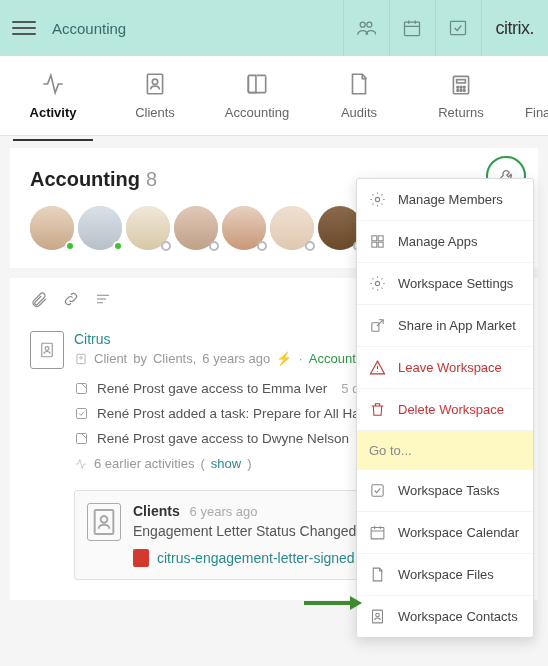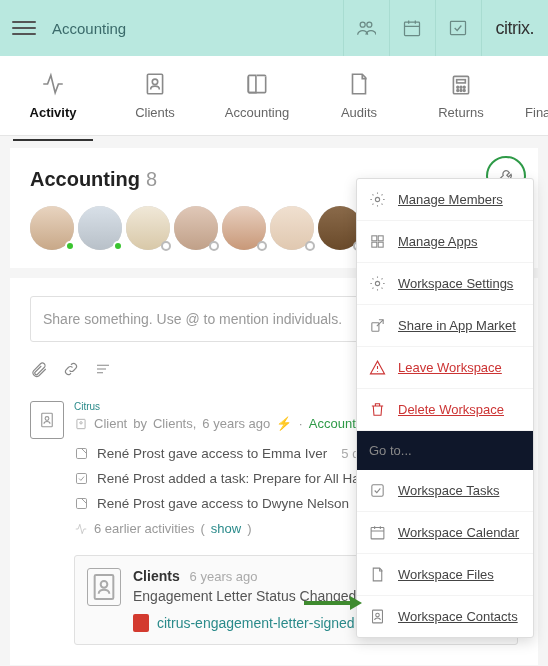--- a/index.html
+++ b/index.html
@@ -41,21 +41,21 @@
 .content-card { margin: 10px 10px 0 10px; background: #fff; padding: 12px 20px 20px 20px; }
 .share-box { border: 1px solid #e0e0e0; border-radius: 3px; padding: 14px 12px; color: #999999; font-size: 14px; margin-top: 6px; margin-bottom: 18px; }
 .attach-row { display: flex; gap: 14px; color: #888; margin-bottom: 20px; }
 .attach-row svg { width: 18px; height: 18px; stroke: #888; fill: none; stroke-width: 1.5; }
 
 
 .feed-item { display: flex; gap: 10px; }
 .feed-badge { width: 34px; height: 38px; border: 1.5px solid #999; border-radius: 3px; display: flex; align-items: center; justify-content: center; flex-shrink: 0; }
 .feed-badge svg { width: 18px; height: 18px; stroke: #999; fill: none; stroke-width: 1.5; }
 .feed-body { flex: 1; min-width: 0; }
-.feed-title-link { color: #2a8a8a; font-size: 10px; font-weight: 500; }
+.feed-title-link { color: #2a8a8a; font-size: 14px; font-weight: 500; }
 .feed-meta { color: #999; font-size: 13px; margin-top: 4px; display: flex; align-items: flex-end; gap: 6px; flex-wrap: nowrap; overflow: hidden; }
 .feed-meta .tag { color: #2e9a47; }
 .lightning { color: #e8c84a; }
 
 .activity-list { margin-top: 10px; }
 .activity-row { display: flex; align-items: flex-start; gap: 8px; color: #555; font-size: 13.5px; padding: 5px 0; overflow: hidden; white-space: nowrap; }
 .activity-row svg { width: 15px; height: 15px; stroke: #999; fill: none; stroke-width: 1.5; flex-shrink: 0; }
 .activity-time { color: #aaa; margin-left: 6px; font-size: 13px; }
 .activity-more { color: #999; font-size: 13px; padding: 5px 0; display: flex; align-items: center; gap: 6px; }
 .activity-more .show { color: #2a8a8a; }
@@ -63,26 +63,26 @@
 .sub-card { margin-top: 14px; border: 1px solid #e0e0e0; background: #fafafa; border-radius: 3px; padding: 12px; display: flex; gap: 12px; }
 .sub-card .left-badge { width: 34px; height: 38px; border: 1.5px solid #aaa; border-radius: 3px; display: flex; align-items: center; justify-content: center; flex-shrink: 0; }
 .sub-title { font-weight: 700; color: #333; font-size: 14px; }
 .sub-time { color: #aaa; font-size: 13px; margin-left: 6px; font-weight: 400; }
 .sub-body-text { color: #555; font-size: 14px; margin-top: 4px; }
 .attachment { color: #2a8a8a; font-size: 14px; margin-top: 10px; display: flex; align-items: center; gap: 8px; }
 .pdf-icon { width: 16px; height: 18px; background: #d33a2f; border-radius: 2px; position: relative; }
 
 
 .dropdown { position: absolute; top: 178px; right: 14px; width: 178px; background: #fff; border: 1px solid #ddd; border-radius: 3px; box-shadow: 0 4px 14px rgba(0,0,0,0.15); z-index: 100; }
-.dropdown-item { display: flex; align-items: center; gap: 12px; padding: 12px 12px; font-size: 13px; color: #444; border-bottom: 1px solid #f3f3f3; white-space: nowrap; text-decoration: underline; }
+.dropdown-item { display: flex; align-items: center; gap: 12px; padding: 12px 12px; font-size: 13px; color: #444; border-bottom: 1px solid #f3f3f3; white-space: nowrap; }
 .dropdown-item:last-child { border-bottom: none; }
 .dropdown-item svg { width: 17px; height: 17px; stroke: #888; fill: none; stroke-width: 1.5; flex-shrink: 0; }
 .dropdown-item.danger { color: #c33; }
 .dropdown-item.danger svg { stroke: #c33; }
-.dropdown-section { padding: 12px 12px; background: #0f172a; color: #888; font-size: 13px; }
+.dropdown-section { padding: 12px 12px; background: #fef9c3; color: #888; font-size: 13px; }
 
 
 .arrow-annotation { position: absolute; top: 594px; left: 302px; width: 62px; height: 18px; z-index: 200; pointer-events: none; }
 .arrow-annotation svg { width: 100%; height: 100%; }
 </style>
 </head>
 <body>
 
 <div class="topbar">
   <div class="hamburger">
@@ -203,21 +203,20 @@
         <div class="status-dot status-open"></div>
       </div>
     <div class="avatar">
         <div class="avatar-inner" style="background: linear-gradient(#8a6a4a,#6a4a2a)"></div>
         <div class="status-dot status-open"></div>
       </div>
   </div>
 </div>
 
 <div class="content-card">
-  <div class="share-box">Share something. Use @ to mention individuals.</div>
   <div class="attach-row">
     <span><svg viewBox="0 0 24 24">
           <path d="M21 12l-9 9a5 5 0 01-7-7l9-9a3.5 3.5 0 015 5l-9 9a2 2 0 01-3-3l8-8"></path>
         </svg></span>
     <span><svg viewBox="0 0 24 24">
           <path d="M10 14a4 4 0 005.6 0l3-3a4 4 0 00-5.6-5.6l-1 1"></path>
           <path d="M14 10a4 4 0 00-5.6 0l-3 3a4 4 0 005.6 5.6l1-1"></path>
         </svg></span>
     <span><svg viewBox="0 0 24 24">
           <path d="M4 7h16M4 12h12M4 17h8"></path>

